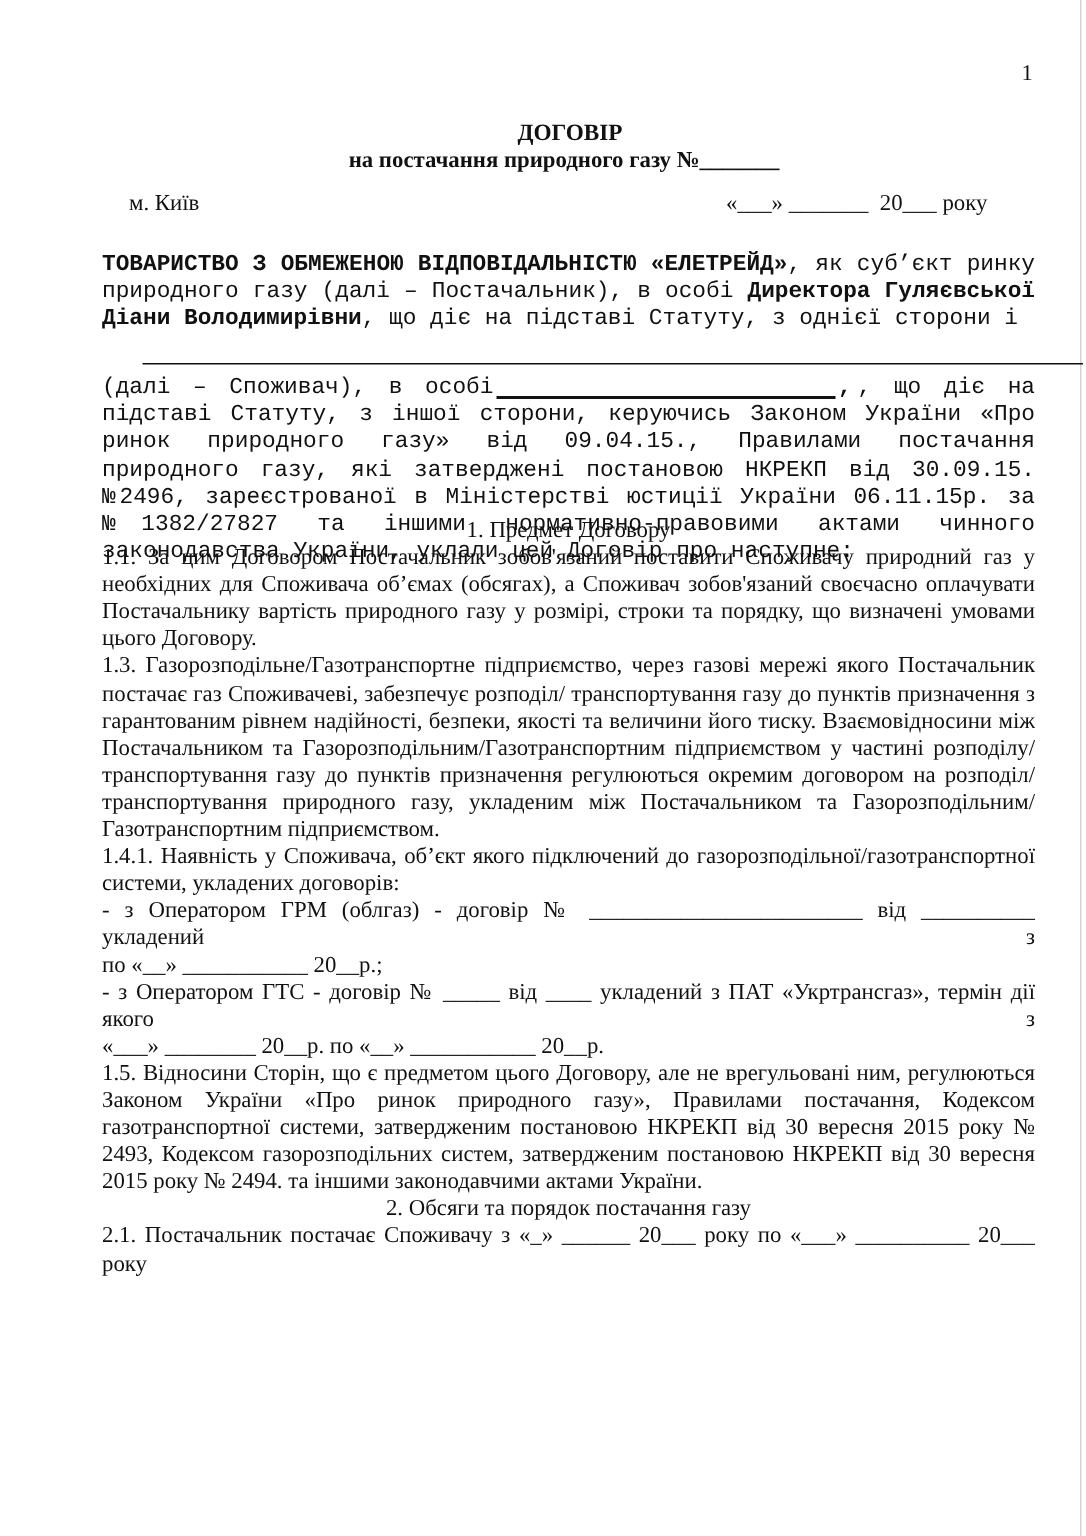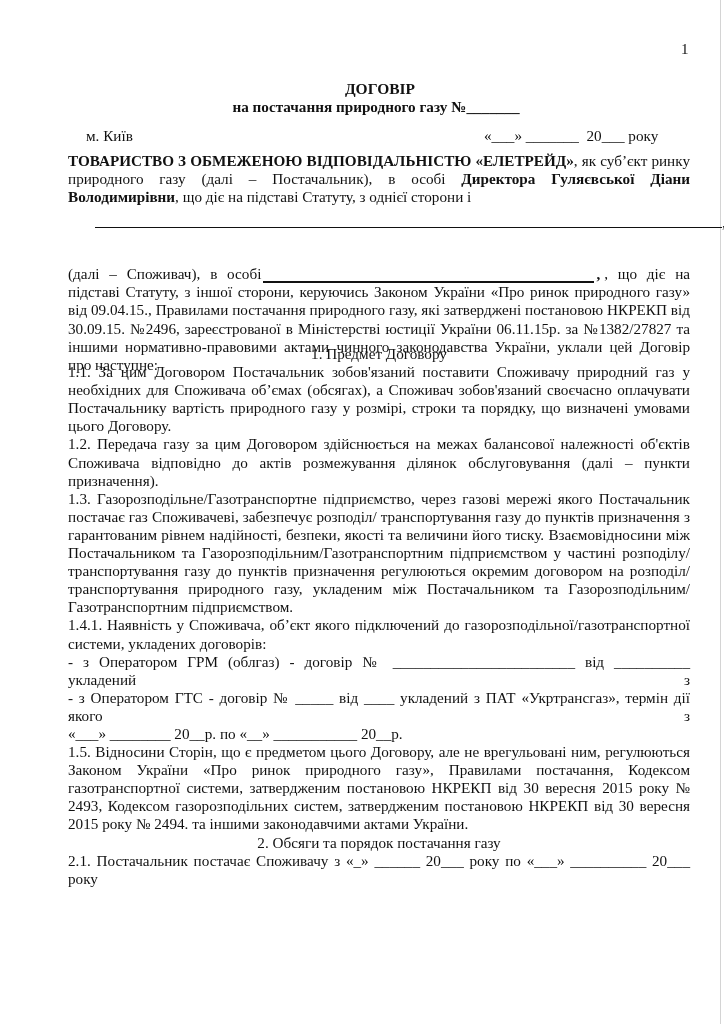--- a/index.html
+++ b/index.html
@@ -30,45 +30,45 @@
 
 <div class="page">
   <div class="page-num">1</div>
 
   <div class="title">ДОГОВІР</div>
   <div class="subtitle">на постачання природного газу №_______</div>
 
   <div class="city">м. Київ</div>
   <div class="date">«___» _______  20___ року</div>
 
-  <div class="body" style="top:152px;">
+  <div class="body" style="top:167px;font-family:Liberation Mono, monospace;">
     <p>
       <span class="b">ТОВАРИСТВО З ОБМЕЖЕНОЮ ВІДПОВІДАЛЬНІСТЮ «ЕЛЕТРЕЙД»</span><span>, як суб’єкт ринку природного газу (далі – Постачальник), в особі </span><span class="b">Директора Гуляєвської Діани Володимирівни</span><span>, що діє на підставі Статуту, з однієї сторони і</span>
     </p>
     <div style="height:8px;"></div>
     <div class="line-party">
       <div class="rule"></div>
       <span class="comma">,</span>
     </div>
-    <p style="display:flex; justify-content:space-between; align-items:flex-end;margin-top:31px;">
+    <p style="display:flex; justify-content:space-between; align-items:center;">
       <span style="word-spacing:6px;">(далі – Споживач), в особі</span>
       <span class="blank" style="flex:1; margin:0 2px; border-bottom-width:2px;"></span>
       <span class="b" style="font-weight:bold;">,</span>
       <span style="word-spacing:6px; margin-left:4px;">, що діє на</span>
     </p>
     <p>підставі Статуту, з іншої сторони,  керуючись Законом України «Про ринок природного газу» від 09.04.15., Правилами постачання природного газу, які затверджені постановою НКРЕКП від 30.09.15. №2496, зареєстрованої в Міністерстві юстиції України 06.11.15р. за №1382/27827 та іншими нормативно-правовими актами чинного законодавства України, уклали цей Договір про наступне:</p>
   </div>
 
   <div class="body" style="top:345px;">
     <p class="sec">1. Предмет Договору</p>
     <p>1.1. За цим Договором Постачальник зобов'язаний поставити Споживачу природний газ у необхідних для Споживача об’ємах (обсягах), а Споживач зобов'язаний своєчасно оплачувати Постачальнику вартість природного газу у розмірі, строки та порядку, що визначені умовами цього Договору.</p>
-    <p>1.2. Передача газу за цим Договором здійснюється на межах балансової належності об'єктів Споживача відповідно до актів розмежування ділянок обслуговування (далі – пункти призначення).</p>
     <p>1.3. Газорозподільне/Газотранспортне підприємство, через газові мережі якого Постачальник постачає газ Споживачеві, забезпечує розподіл/ транспортування газу до пунктів призначення з гарантованим рівнем надійності, безпеки, якості та величини його тиску. Взаємовідносини між Постачальником та Газорозподільним/Газотранспортним підприємством у частині розподілу/транспортування газу до пунктів призначення регулюються окремим договором на розподіл/транспортування природного газу, укладеним між Постачальником та Газорозподільним/Газотранспортним підприємством.</p>
     <p>1.4.1. Наявність у Споживача, об’єкт якого підключений до газорозподільної/газотранспортної системи, укладених договорів:</p>
     <p class="just-last">- з Оператором ГРМ (облгаз) - договір № ________________________ від __________ укладений з</p>
+    <p>по «__» ___________ 20__р.;</p>
     <p class="just-last">- з Оператором ГТС - договір № _____ від ____ укладений з ПАТ «Укртрансгаз», термін дії якого з</p>
     <p>«___» ________ 20__р. по «__» ___________ 20__р.</p>
     <p>1.5. Відносини Сторін, що є предметом цього Договору, але не врегульовані ним, регулюються Законом України «Про ринок природного газу», Правилами постачання, Кодексом газотранспортної системи, затвердженим постановою НКРЕКП від 30 вересня 2015 року № 2493, Кодексом газорозподільних систем, затвердженим постановою НКРЕКП від 30 вересня 2015 року № 2494. та іншими законодавчими актами України.</p>
     <p class="sec">2. Обсяги та порядок постачання газу</p>
     <p class="just-last">2.1. Постачальник постачає Споживачу з «_» ______  20___ року по  «___» __________ 20___  року</p>
 
   </div>
 </div>
 
 </body></html>

